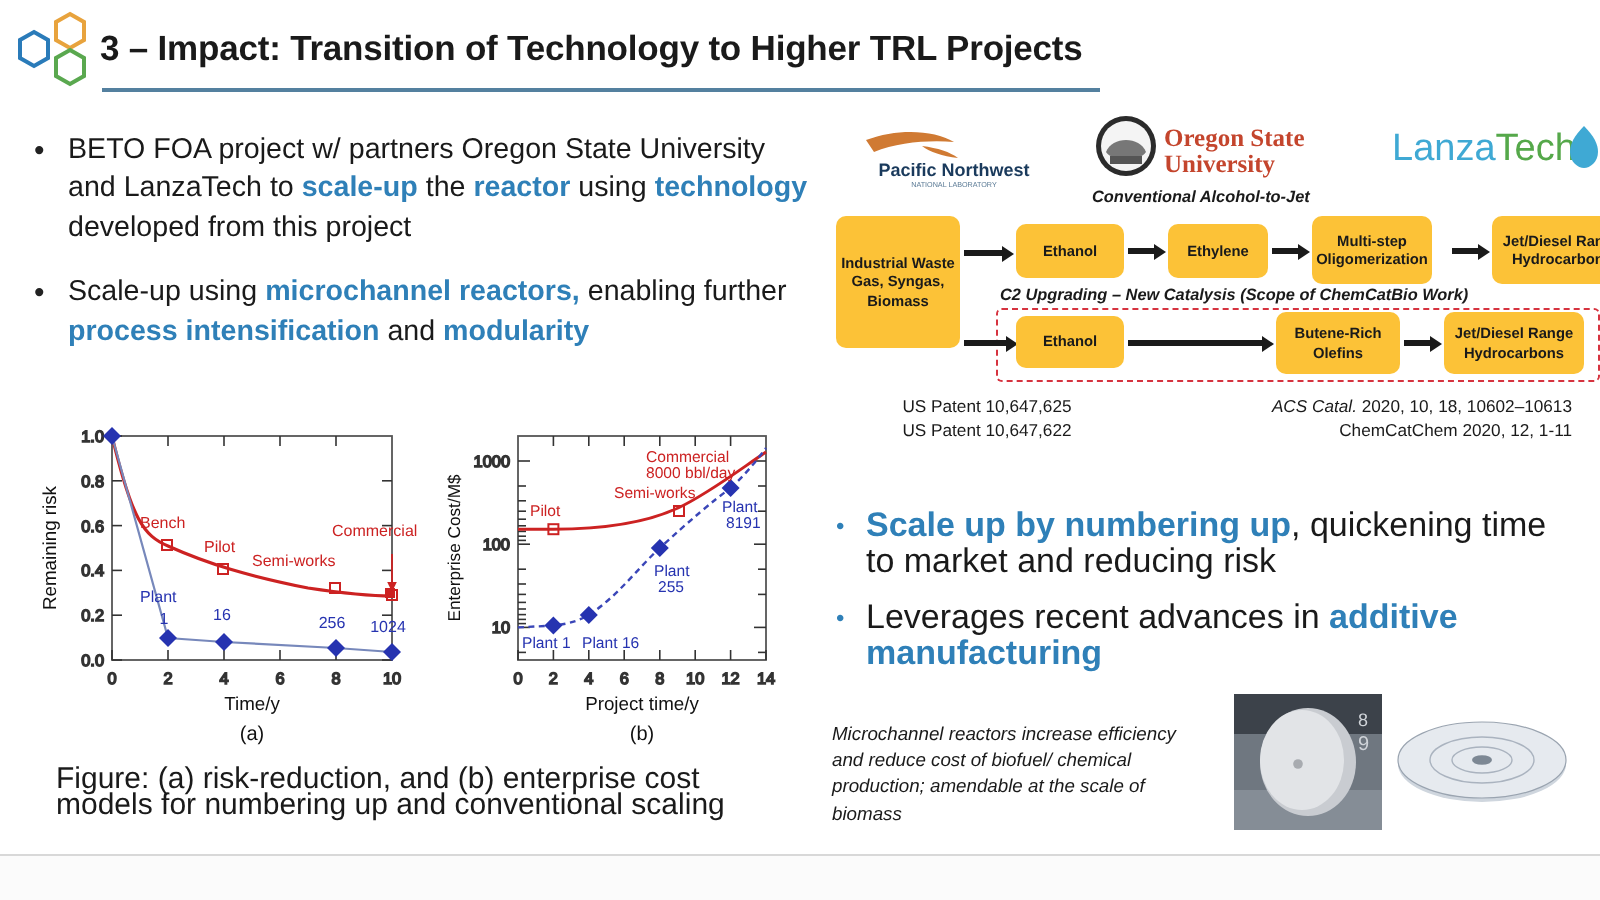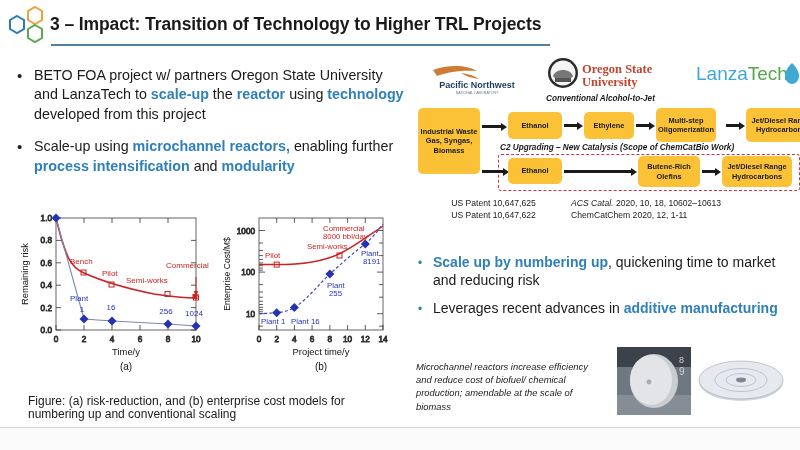--- a/index.html
+++ b/index.html
@@ -34,21 +34,21 @@
   .bullet .btxt{
     font-size:14.3px;line-height:19.4px;color:#1a1a1a;
   }
   .hl{color:#2f80b8;font-weight:bold;}
 
   
   .charts{position:absolute;left:14px;top:206px;width:392px;height:172px;}
   .chartbox{position:absolute;top:0;}
   .figcaption{
     position:absolute;left:28px;top:383px;width:370px;
-    font-size:12px;line-height:13px;color:#1a1a1a;margin-top:12px;
+    font-size:15px;line-height:13px;color:#1a1a1a;
   }
 
   
   .logos{position:absolute;left:418px;top:54px;width:376px;height:42px;}
   .logo-pnnl{position:absolute;left:5px;top:4px;width:108px;height:36px;}
   .logo-osu{position:absolute;left:128px;top:2px;width:136px;height:38px;}
   .logo-lanza{position:absolute;left:278px;top:4px;width:106px;height:32px;}
 
   .flowbox{position:absolute;left:416px;top:94px;width:382px;height:102px;}
   .flow-title{
@@ -68,26 +68,26 @@
     border-bottom:4px solid transparent;
   }
   .dashbox{
     position:absolute;border:1.6px dashed #d6333f;border-radius:3px;
   }
 
   .refs{position:absolute;left:416px;top:198px;width:382px;
         font-size:8.6px;line-height:11.6px;color:#1a1a1a;}
   .refcol{display:inline-block;vertical-align:top;}
   .refL{width:155px;text-align:center;}
-  .refR{width:215px;text-align:left;}
+  .refR{width:215px;text-align:right;}
 
   .rbullets{position:absolute;left:418px;top:254px;width:370px;}
   .rbullet{display:flex;margin-bottom:11px;}
   .rbullet .dot{width:15px;flex:0 0 15px;font-size:12px;line-height:18px;color:#2f80b8;}
-  .rbullet .btxt{font-size:14px;line-height:17.6px;color:#1a1a1a;}
+  .rbullet .btxt{font-size:17px;line-height:17.6px;color:#1a1a1a;}
 
   .microcap{
     position:absolute;left:416px;top:360px;width:190px;
     font-style:italic;font-size:9.4px;line-height:13.2px;color:#1a1a1a;
   }
   .photo1{position:absolute;left:617px;top:347px;width:74px;height:68px;overflow:hidden;border:0;}
   .photo2{position:absolute;left:694px;top:350px;width:94px;height:62px;overflow:hidden;}
 
   
   .footerline{position:absolute;left:0;top:427px;width:800px;height:1px;background:#d8d8d8;}

